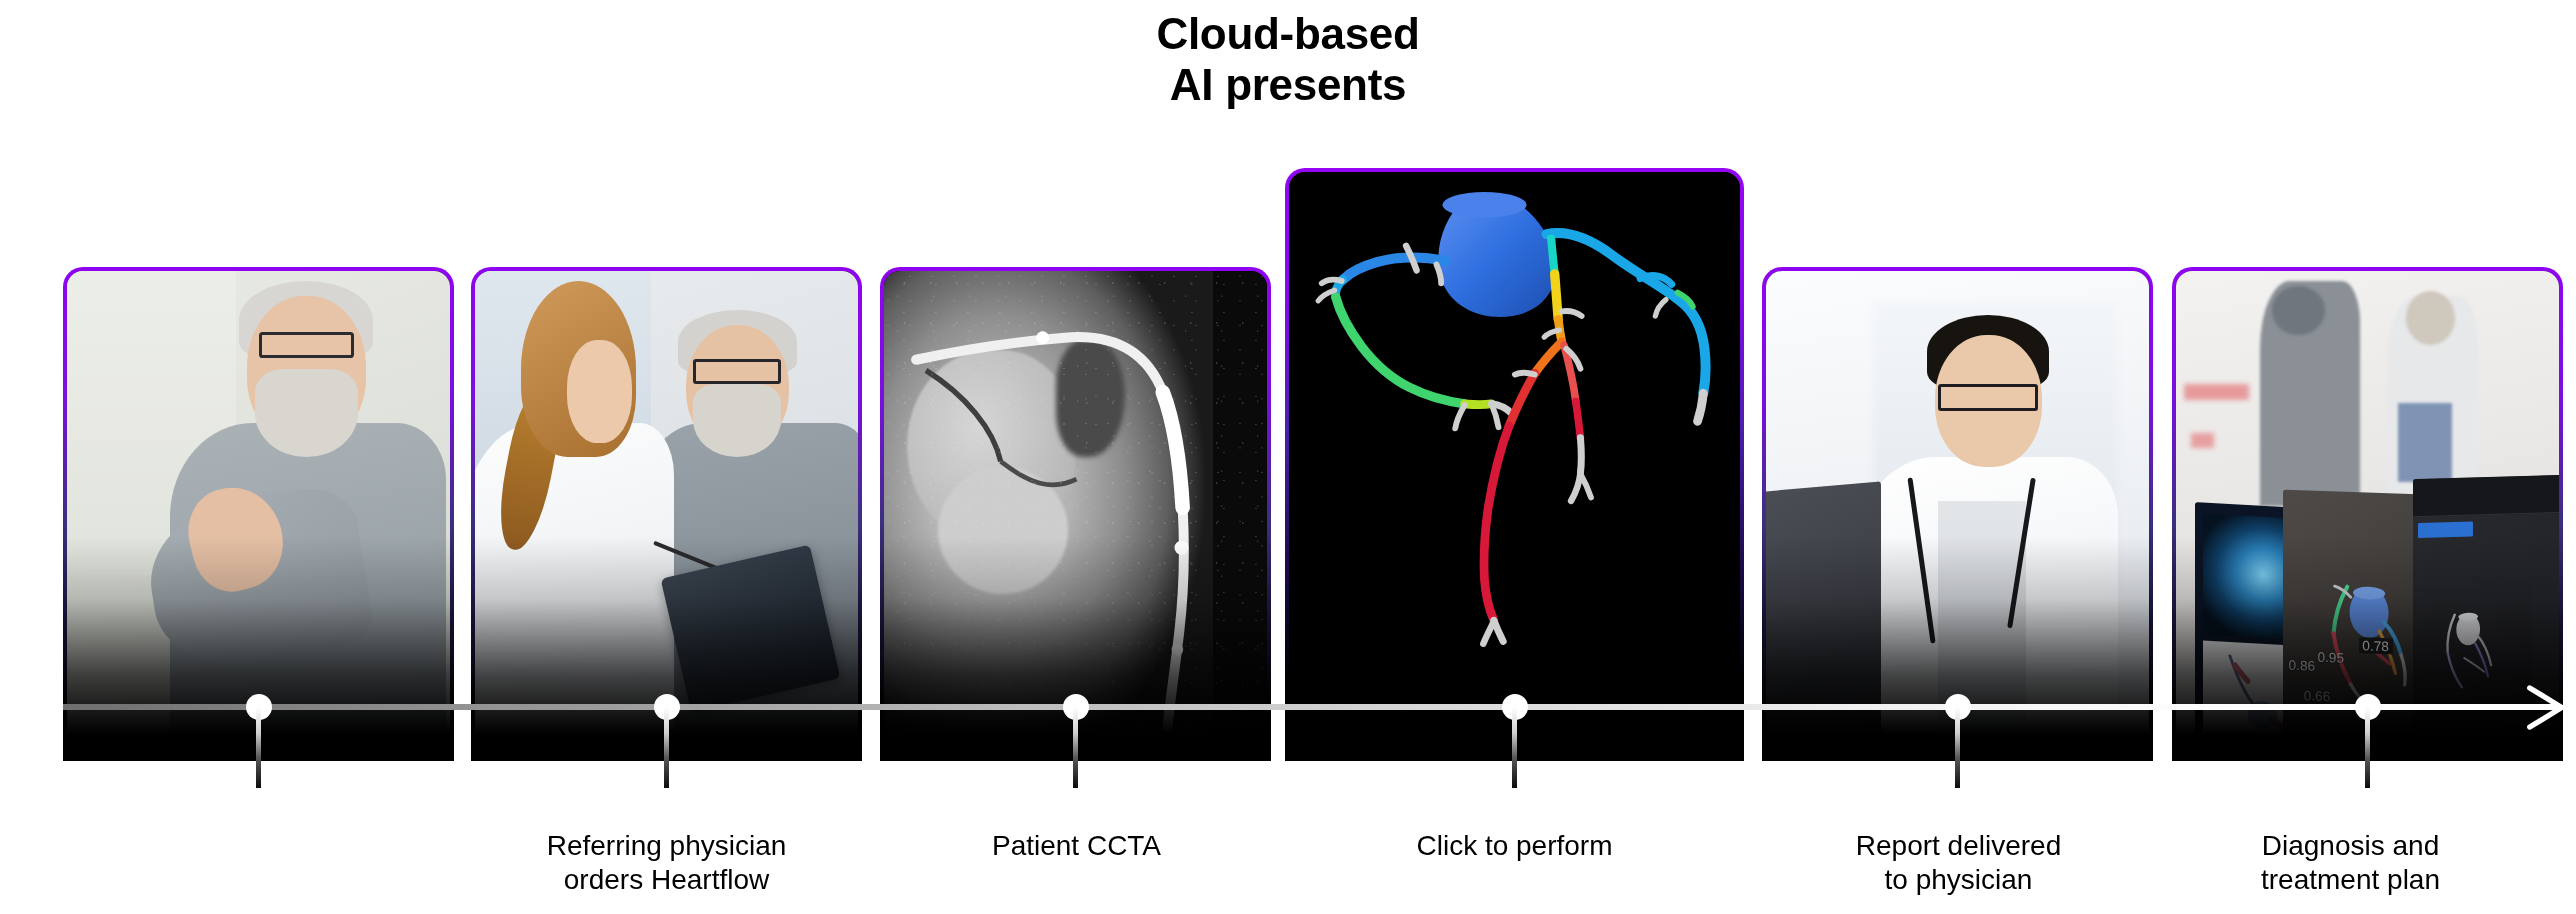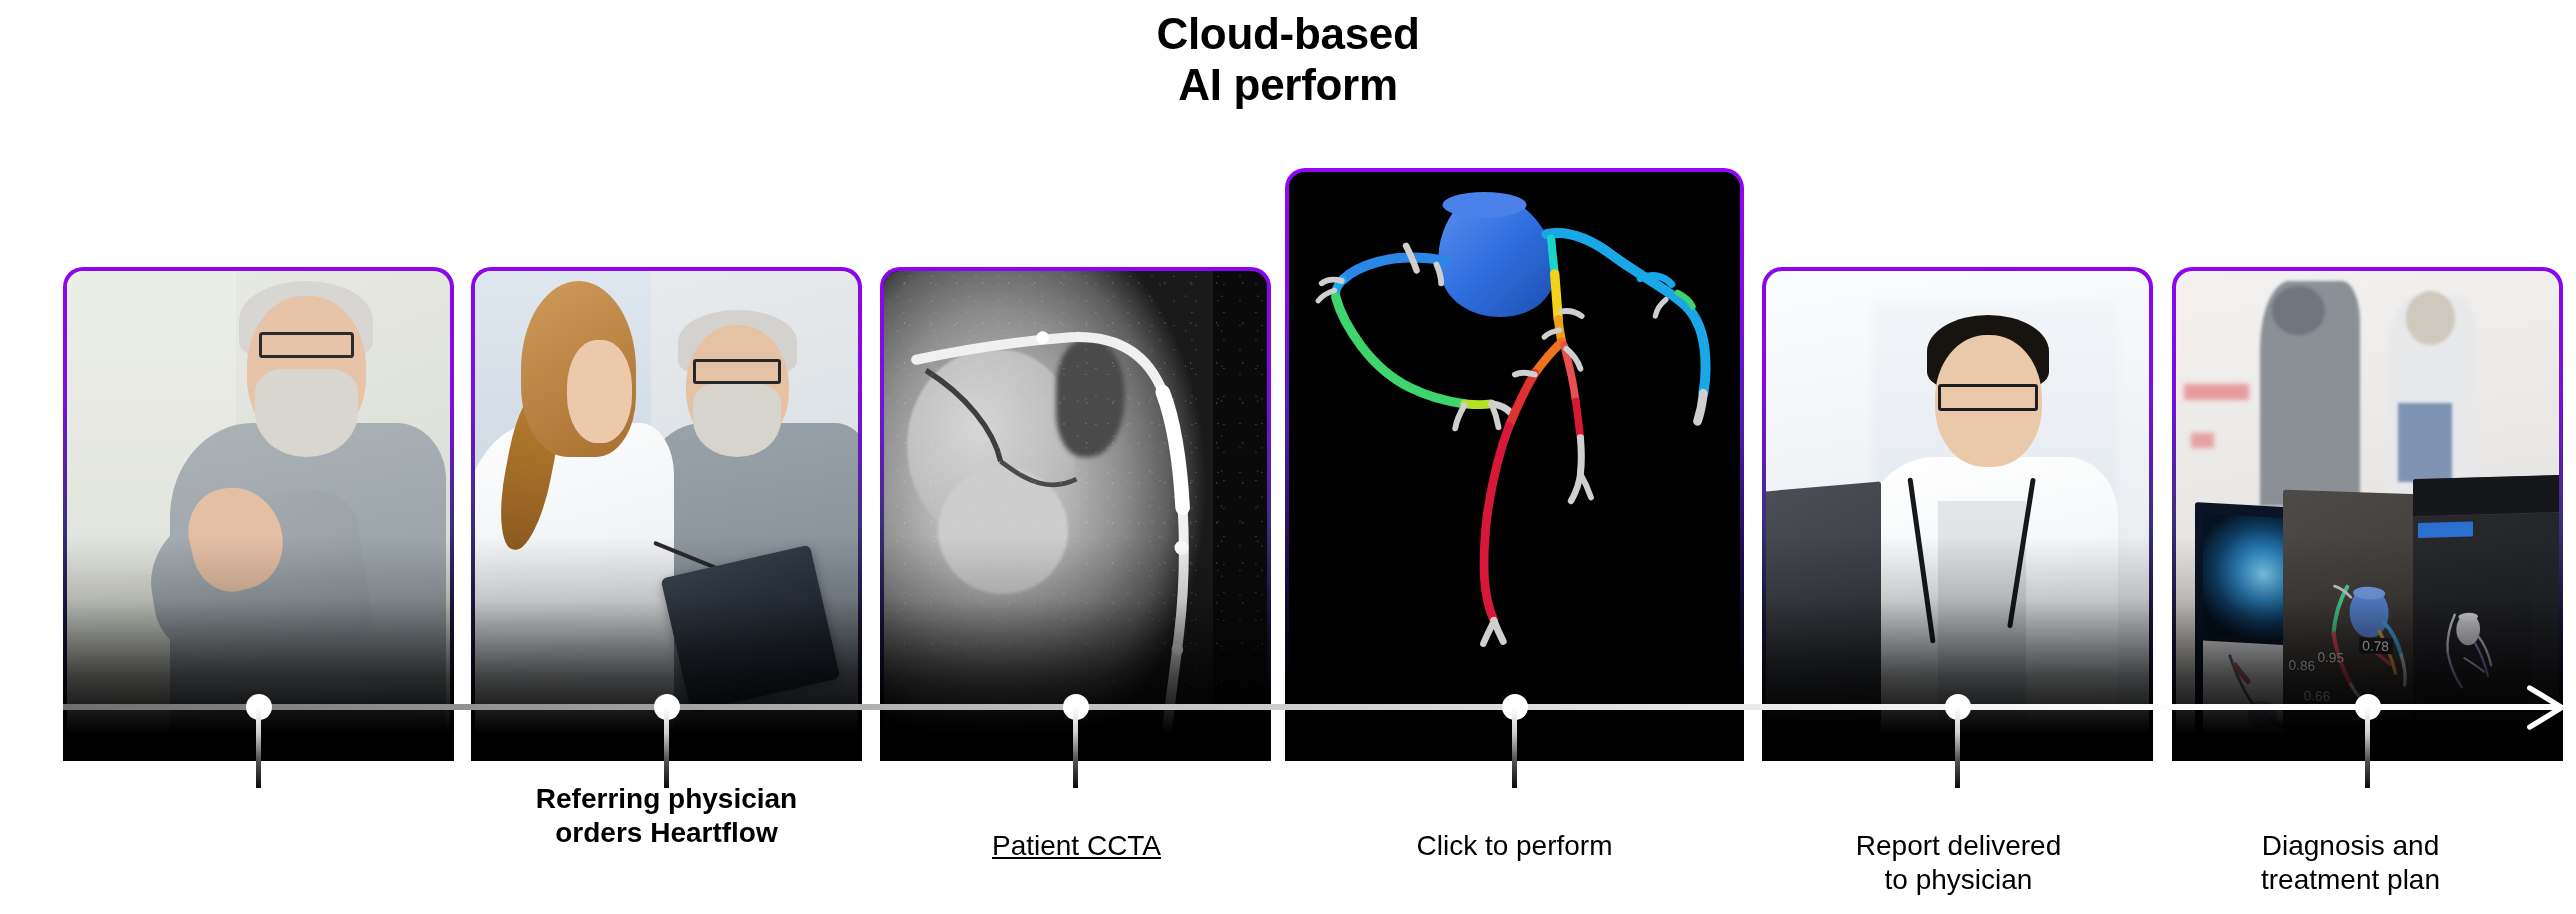--- a/index.html
+++ b/index.html
@@ -174,21 +174,21 @@
   .sc6-sideb{position:absolute; right:2%; top:26%; width:20%; height:70%; background:#24252a; }
 
   .ffr-label { position:absolute; color:#ffffff; font-size:18px; font-weight:500;
                text-shadow:0 0.6px 1.8px rgba(0,0,0,.9); white-space:nowrap; }
 </style>
 </head>
 <body>
 
 <div id="workflow-title">
   <span class="tline">Cloud-based</span>
-  <span class="tline">AI perform</span>
+  <span class="tline">AI presents</span>
 </div>
 
 <div id="stage-strip">
 
   <div class="stage" style="left:63px; top:267px; width:391px; height:494px;">
     <div class="stage-card" style="height:494px;">
       <div class="stage-photo">
         <div class="photo-inner">
           <div class="art">
             <div class="sc1-bg"></div>
@@ -441,23 +441,23 @@
   </div>
   <div class="tl-node" style="left:1762px; width:391px; height:0.6px; top:0;">
     <div class="tl-dot"></div>
     <div class="tl-stem"></div>
   </div>
   <div class="tl-node" style="left:2172px; width:391px; height:0.6px; top:0;">
     <div class="tl-dot"></div>
     <div class="tl-stem"></div>
   </div>
 
-  <div class="stage-caption" style="left:441px; top:782px; width:451px;font-weight:bold;">Referring physician
+  <div class="stage-caption" style="left:441px; top:829px; width:451px;">Referring physician
 orders Heartflow</div>
-  <div class="stage-caption" style="left:851px; top:829px; width:451px;text-decoration:underline;">Patient CCTA</div>
+  <div class="stage-caption" style="left:851px; top:829px; width:451px;">Patient CCTA</div>
   <div class="stage-caption" style="left:1289px; top:829px; width:451px;">Click to perform</div>
   <div class="stage-caption" style="left:2125px; top:829px; width:451px;">Diagnosis and
 treatment plan</div>
   <div class="stage-caption" style="left:1733px; top:829px; width:451px;">Report delivered
 to physician</div>
 
 </div>
 
 
 </body></html>

